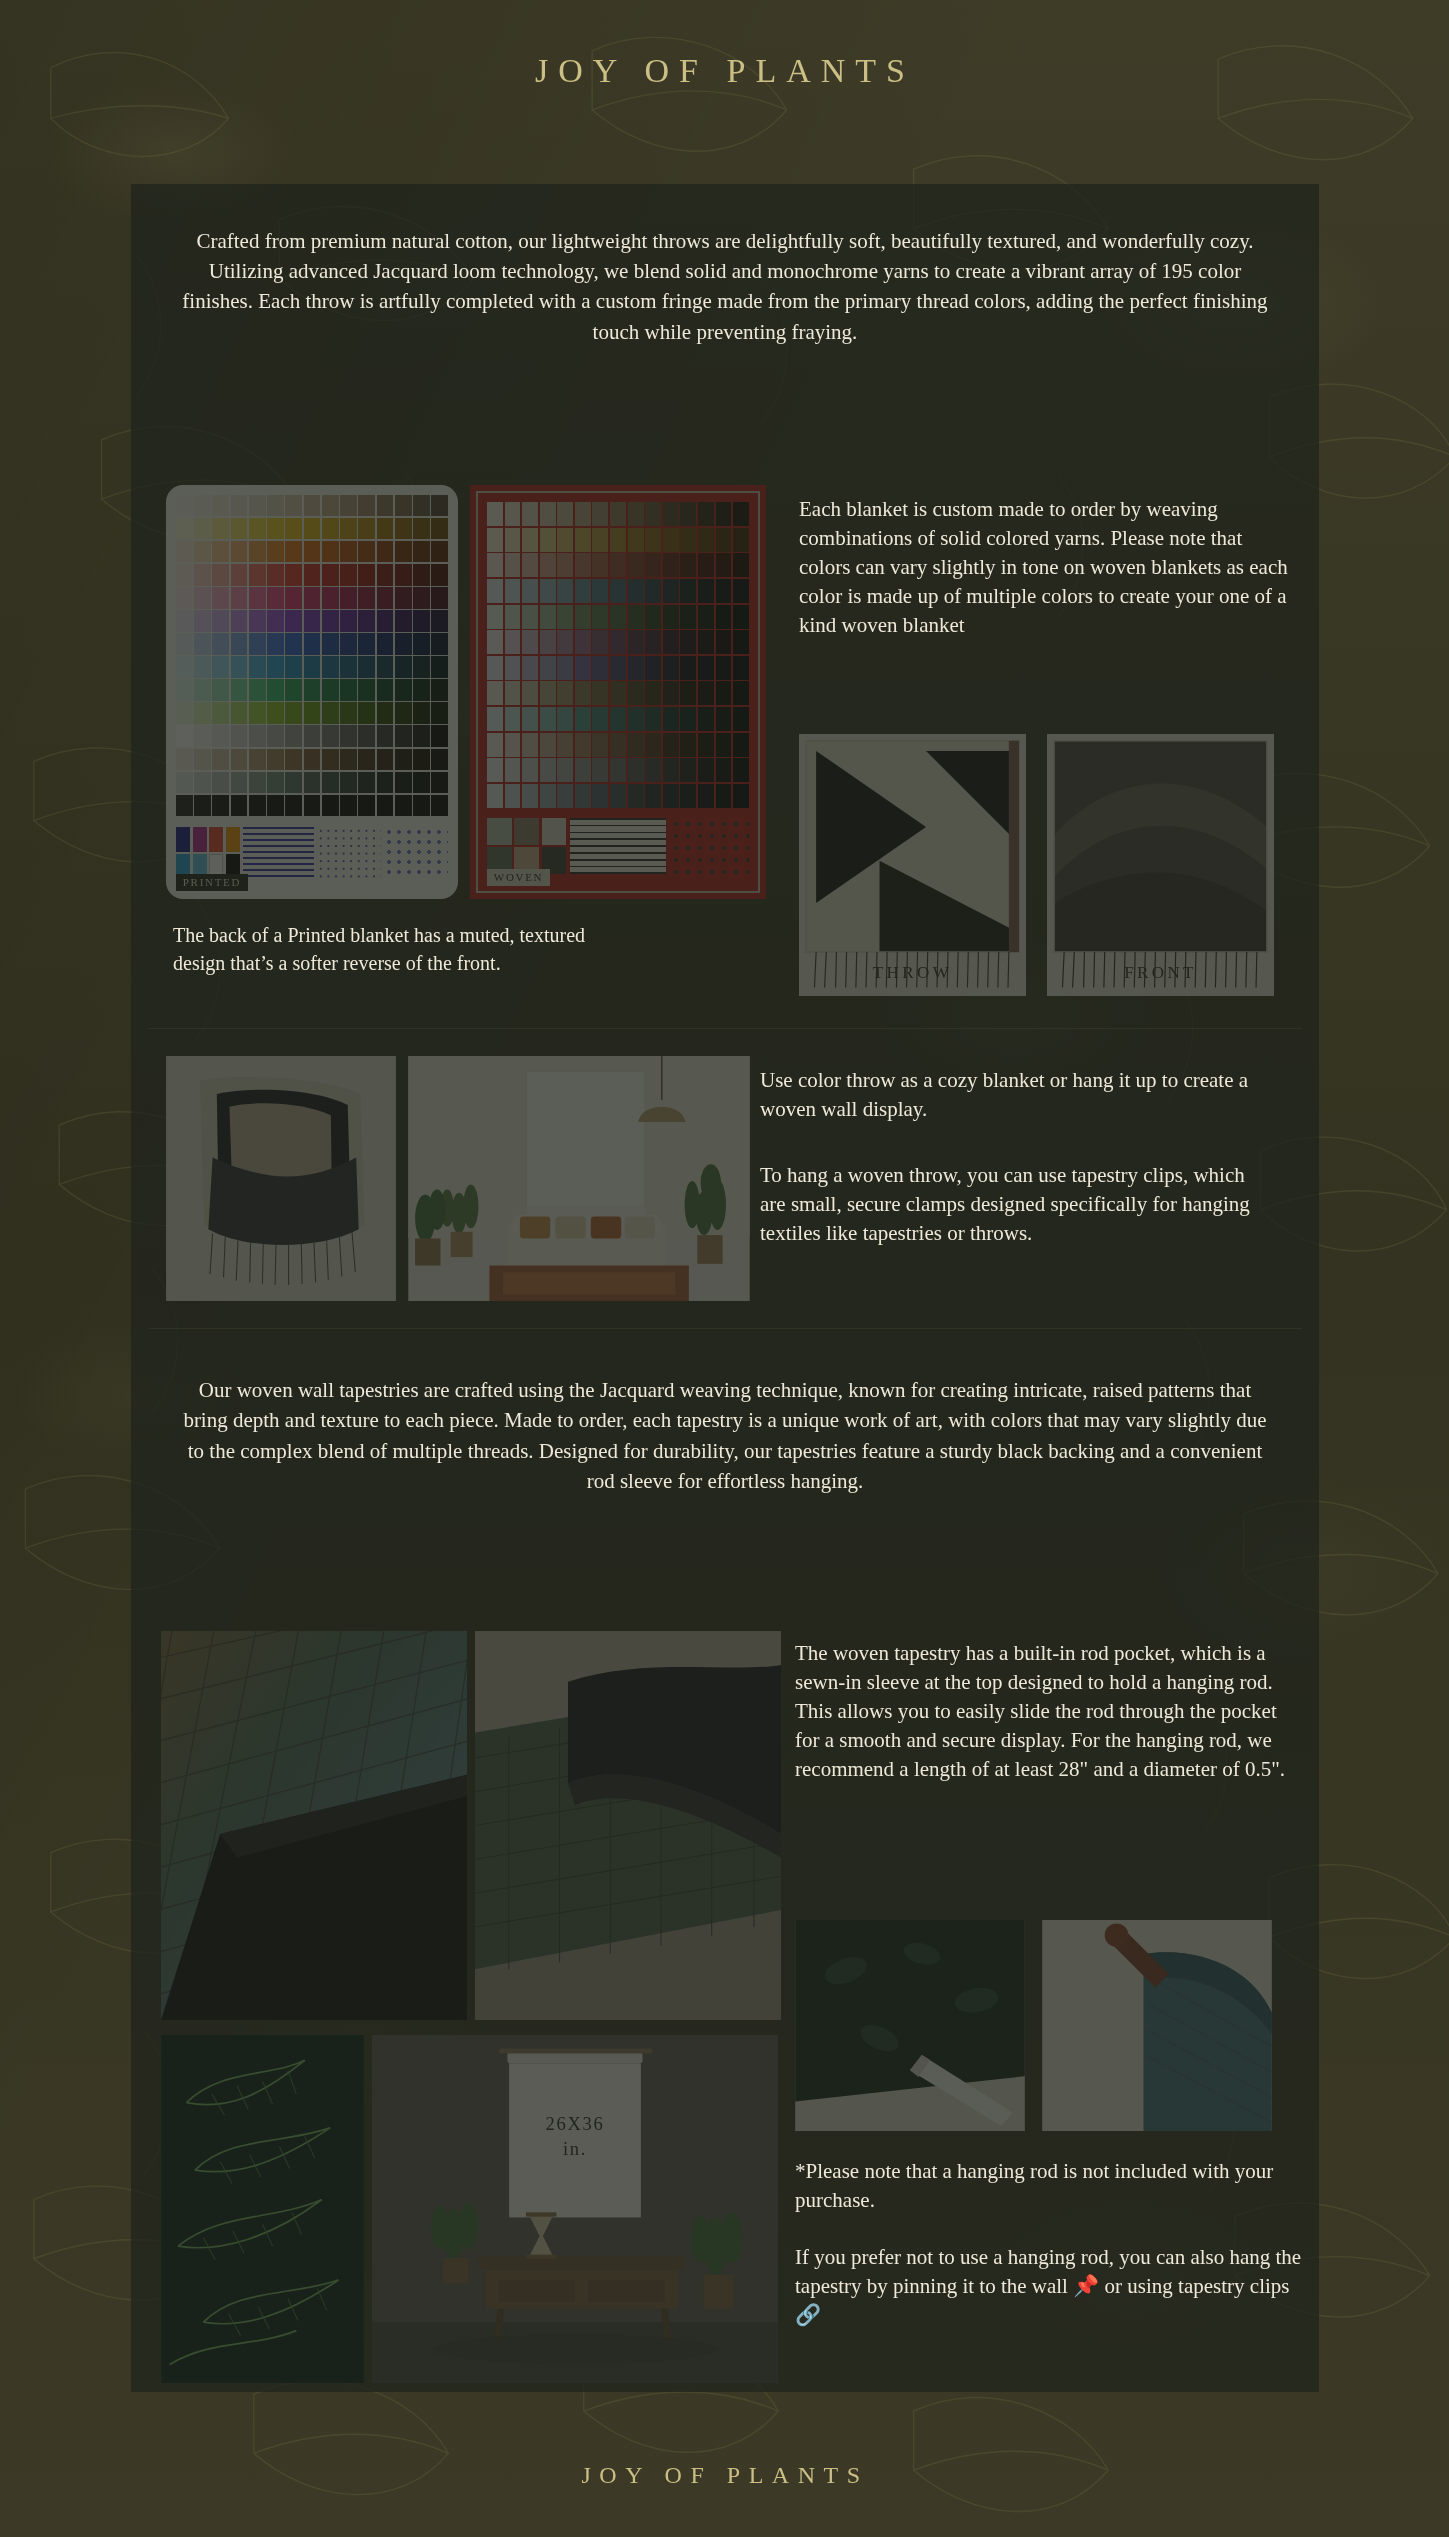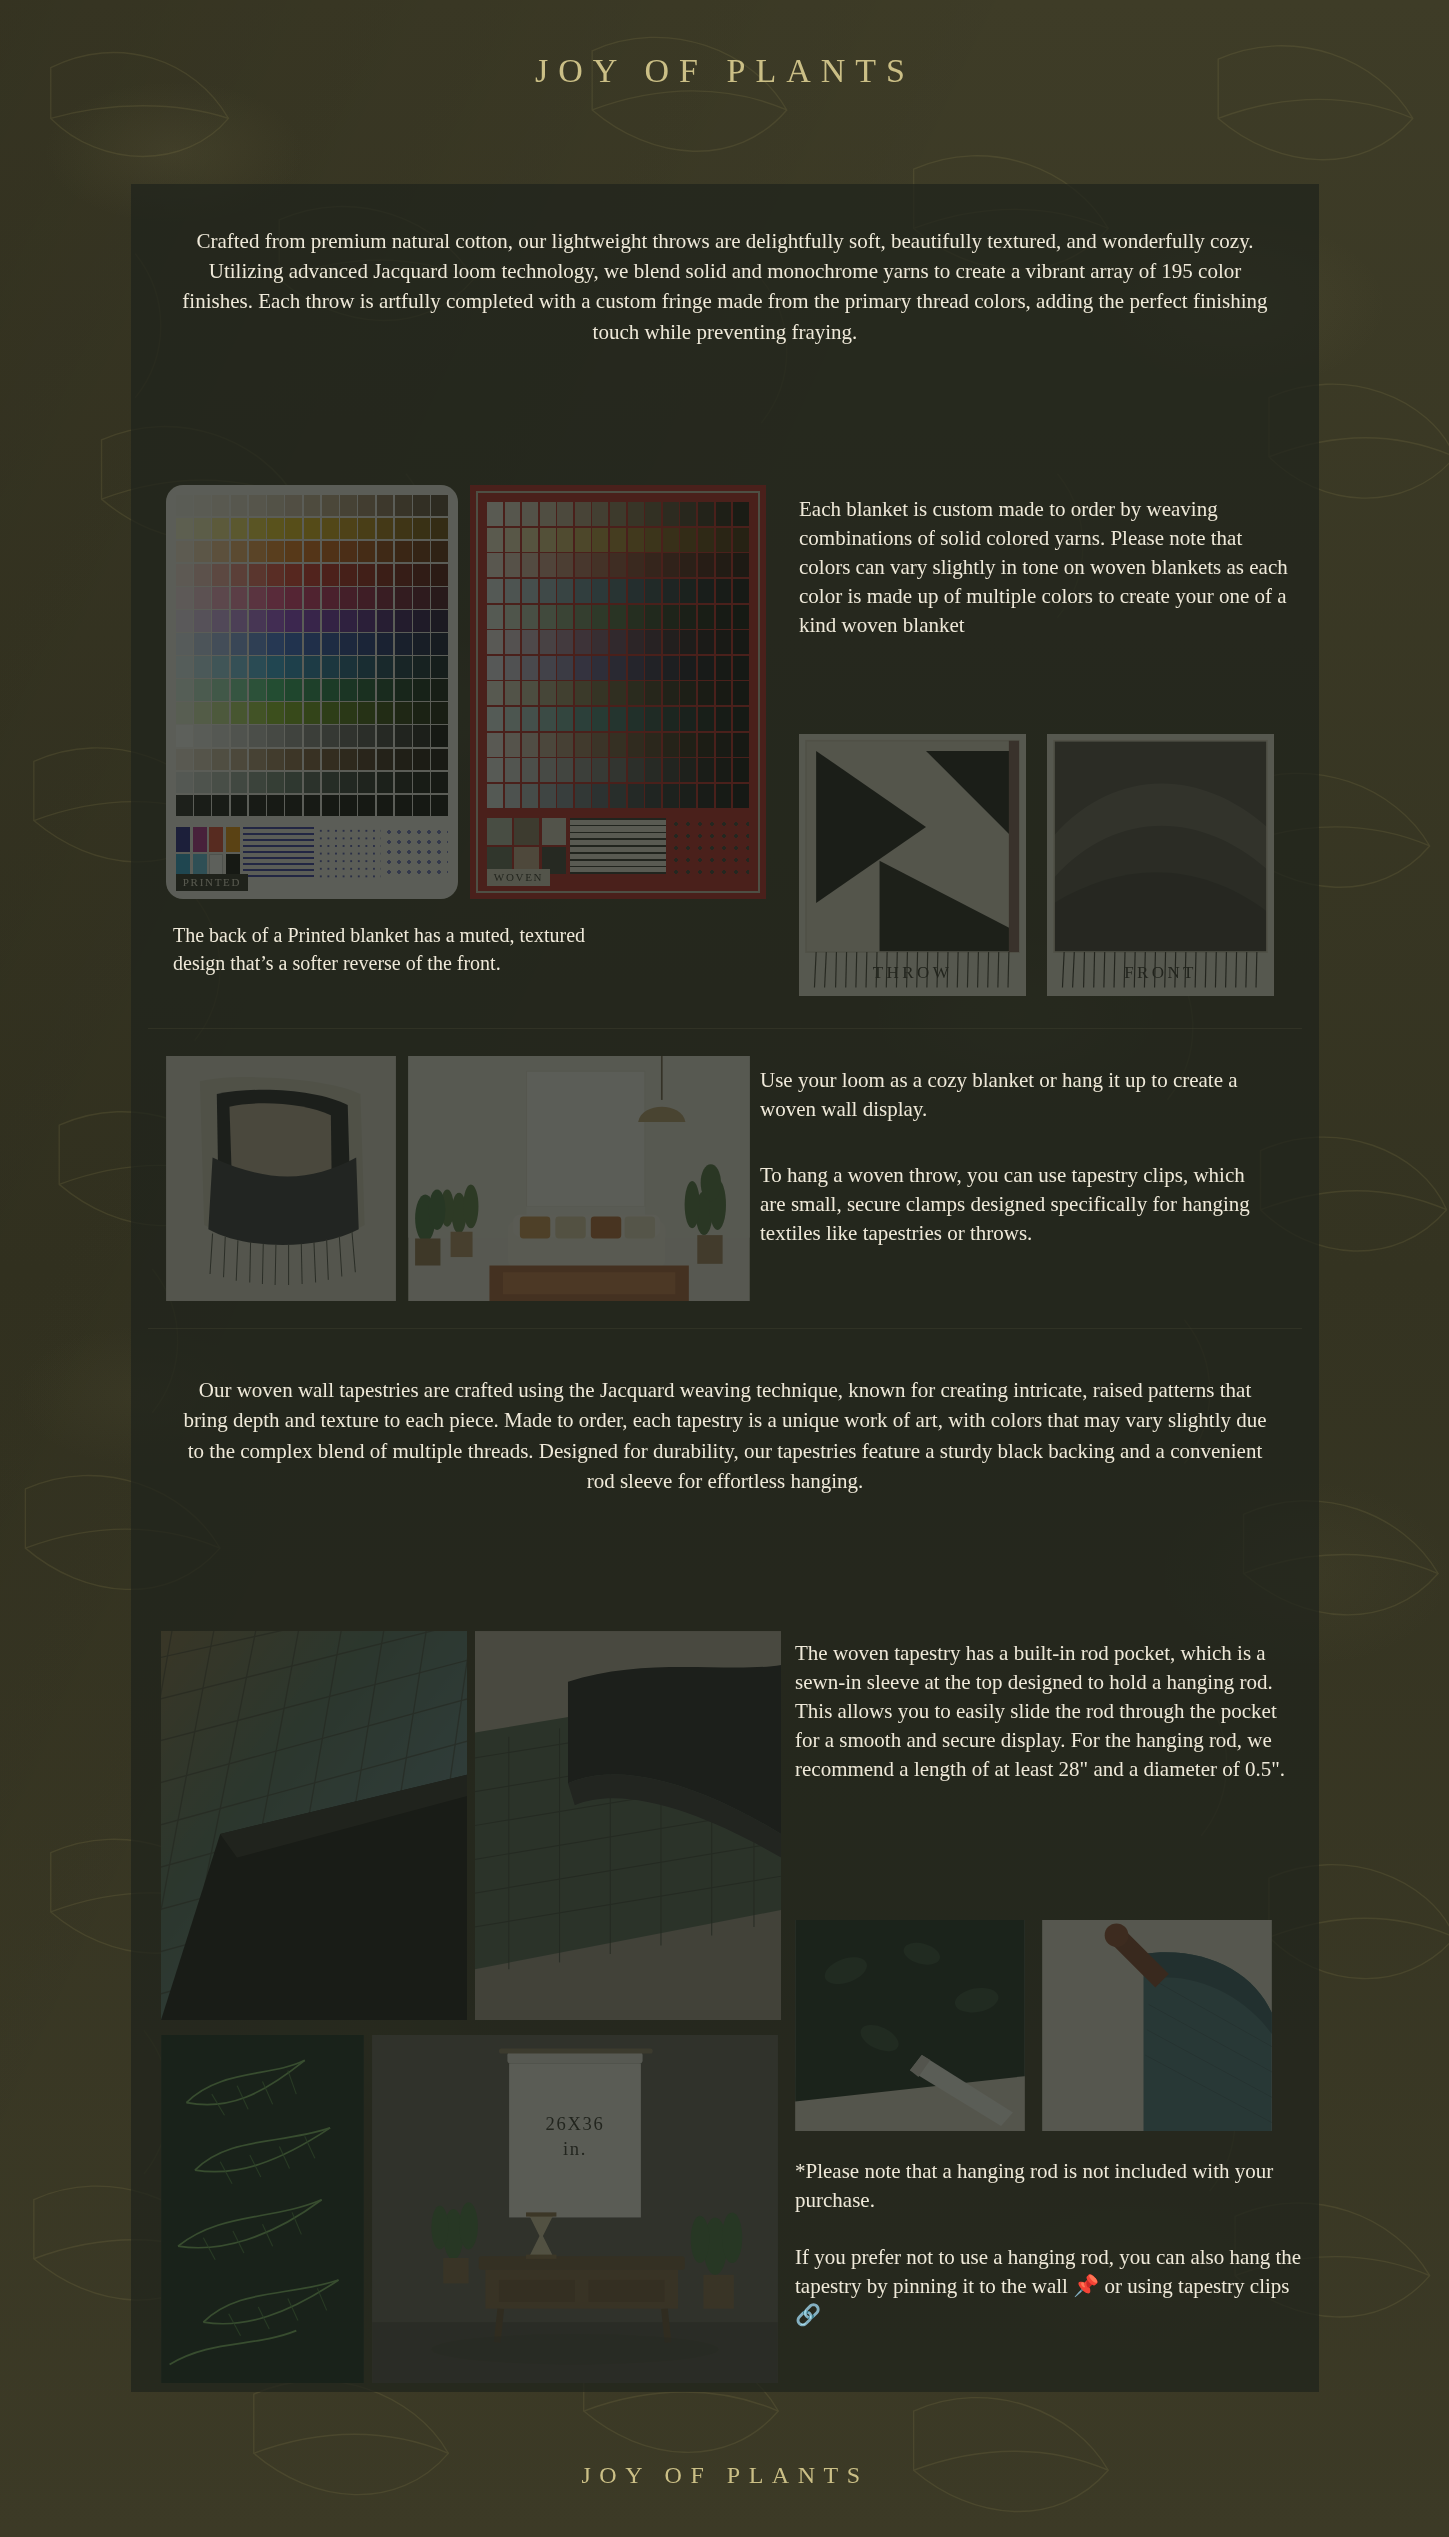--- a/index.html
+++ b/index.html
@@ -831,21 +831,21 @@
     </g>
     <rect x="50" y="208" width="26" height="30" fill="#b08a5f"></rect>
     <g fill="#3f6b3a">
       <ellipse cx="20" cy="192" rx="12" ry="28"></ellipse>
       <ellipse cx="34" cy="182" rx="10" ry="24"></ellipse>
     </g>
     <rect x="8" y="216" width="30" height="32" fill="#8f6f4a"></rect>
   </svg>
 </div>
 
-<div class="side-copy" style="position:absolute;left:760px;top:1066px;width:508px;z-index:4;">Use your loom as a cozy blanket or hang it up to create a woven wall display.</div>
+<div class="side-copy" style="position:absolute;left:760px;top:1066px;width:508px;z-index:4;">Use color throw as a cozy blanket or hang it up to create a woven wall display.</div>
 <div class="side-copy" style="position:absolute;left:760px;top:1161px;width:508px;z-index:4;"> To hang a woven throw, you can use tapestry clips, which are small, secure clamps designed specifically for hanging textiles like tapestries or throws.</div>
 
 <div class="divider" style="left:148px;top:1328px;width:1154px;"></div>
 
 <div style="position:absolute;left:148px;top:1358px;width:1154px;z-index:4;">
   <div class="body-copy" style="margin:17px 34px 0 34px;">Our woven wall tapestries are crafted using the Jacquard weaving technique, known for creating intricate, raised patterns that bring depth and texture to each piece. Made to order, each tapestry is a unique work of art, with colors that may vary slightly due to the complex blend of multiple threads. Designed for durability, our tapestries feature a sturdy  black backing and a convenient rod sleeve for effortless hanging.</div>
 </div>
 
 <div class="photo" style="left:161px;top:1631px;width:306px;height:389px;">
   <svg viewBox="0 0 362 460" width="306" height="389">

